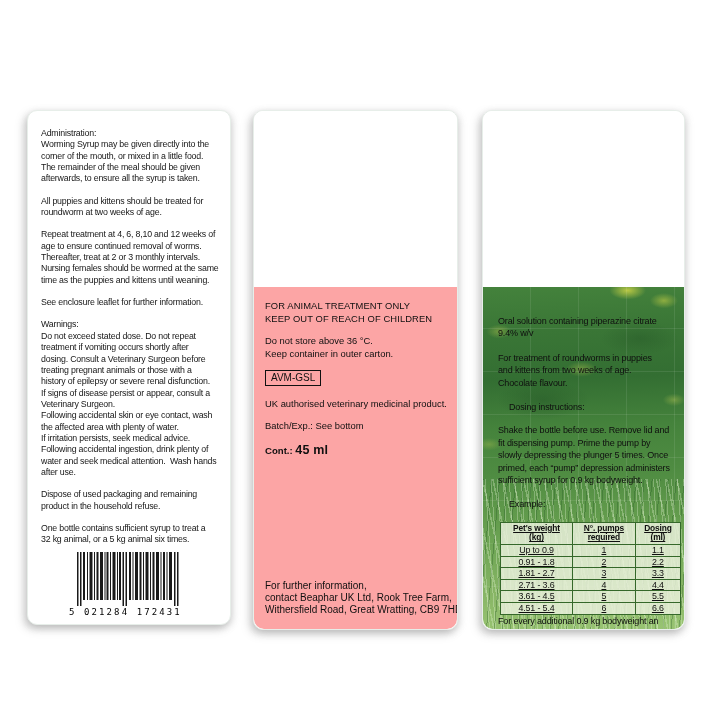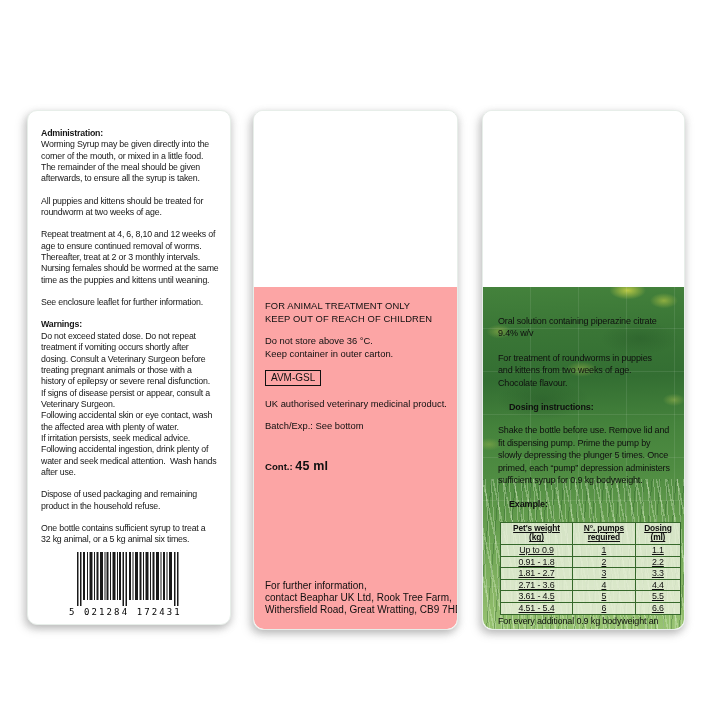--- a/index.html
+++ b/index.html
@@ -8,21 +8,21 @@
   .canvas{position:absolute;inset:0;background:#ffffff;overflow:hidden;}
 
   .label{position:absolute;top:110px;height:518px;background:#ffffff;border-radius:10px;
          border:1px solid #e7eeе9;border:1px solid #e7eee9;overflow:hidden;
          box-shadow:-3px 4px 9px rgba(120,120,120,0.40), 2px 2px 7px rgba(150,150,150,0.28);}
   #label-left{left:27px;width:202px;height:513px;}
   #label-middle{left:253px;width:203px;}
   #label-right{left:482px;width:201px;}
 
   .pre{white-space:pre;}
-  .bold{font-weight:bold;}
+  .bold{font-weight:normal;}
 
   
   .left-body{position:absolute;inset:0;padding:17px 12px 0 13px;font-size:8.8px;line-height:11.35px;
              letter-spacing:-0.2px;}
   .para{margin:0 0 11px 0;}
   .tight{margin:0;}
   .after-group{margin-bottom:11px;}
 
   .barcode{position:absolute;left:41px;bottom:7px;width:114px;}
   .barcode svg{display:block;}
@@ -32,21 +32,21 @@
   
   .white-top{position:absolute;left:0;right:0;top:0;height:176px;background:#ffffff;}
   .color-block{position:absolute;left:0;right:0;top:176px;bottom:0;border-radius:0 0 10px 10px;}
   .red{background:#e73338;color:#101010;}
   .red-content{position:absolute;inset:0;padding:12px 10px 0 11px;font-size:9.4px;line-height:13px;}
   .caps{letter-spacing:0.1px;}
   .gap9{height:9px;}
   .gap8{height:8px;}
   .avm-box{display:inline-block;border:1.5px solid #101010;padding:0px 5px 1px 5px;font-size:10px;
            margin:2px 0 3px 0;}
-  .cont-line{margin-top:20px;}
+  .cont-line{margin-top:4px;}
   .cont-label{font-weight:bold;font-size:9.6px;}
   .cont-value{font-weight:bold;font-size:12.5px;letter-spacing:0.2px;}
   .address{position:absolute;left:11px;bottom:13px;font-size:10px;line-height:12px;}
 
   
   .green{
     background:
       radial-gradient(ellipse 26px 13px at 72% 1%, rgba(205,212,70,0.85), transparent 70%),
       radial-gradient(ellipse 20px 11px at 90% 4%, rgba(205,212,70,0.55), transparent 70%),
       radial-gradient(ellipse 18px 10px at 8% 13%, rgba(195,208,82,0.40), transparent 70%),

